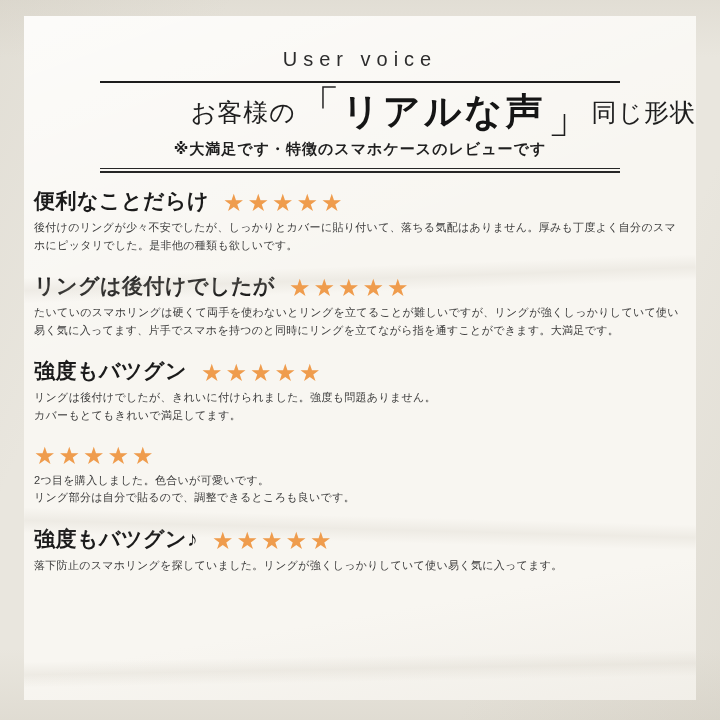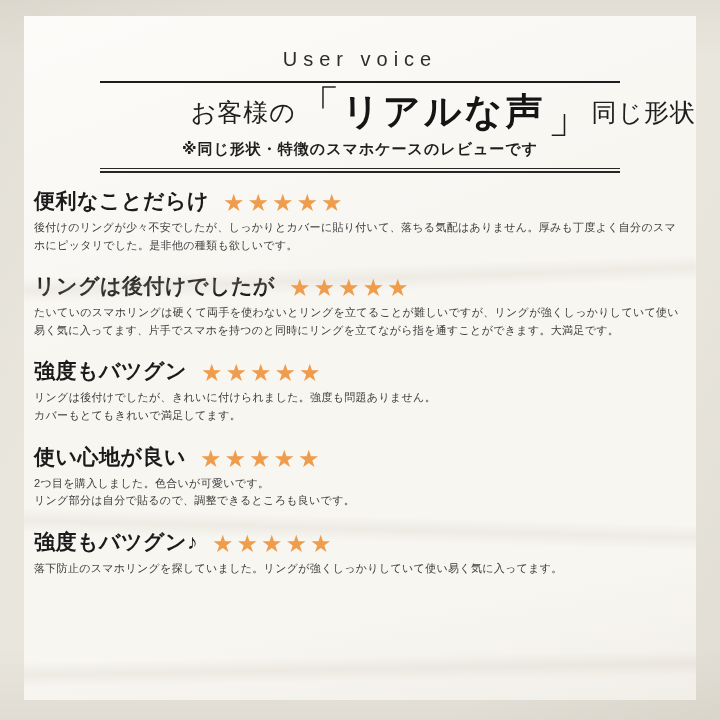--- a/index.html
+++ b/index.html
@@ -150,21 +150,21 @@
   <div class="header">
     <span class="eyebrow">User voice</span>
     <div class="rule-thin"></div>
     <div class="headline">
       <span class="hl-plain">お客様の</span>
       <span class="hl-bracket open">「</span>
       <span class="hl-em">リアルな声</span>
       <span class="hl-bracket close">」</span>
       <span class="hl-plain">同じ形状</span>
     </div>
-    <div class="note">※同じ形状・特徴のスマホケースのレビューです</div>
+    <div class="note">※大満足です・特徴のスマホケースのレビューです</div>
     <div class="rule-double"></div>
   </div>
 
   <div class="reviews">
 
     <div class="review">
       <div class="review-head">
         <span class="review-title">便利なことだらけ</span>
         <span class="stars" style="color: rgb(239, 156, 77);">★★★★★</span>
       </div>
@@ -183,21 +183,20 @@
       <div class="review-head">
         <span class="review-title">強度もバツグン</span>
         <span class="stars" style="color: rgb(239, 156, 77);">★★★★★</span>
       </div>
       <div class="review-body">リングは後付けでしたが、きれいに付けられました。強度も問題ありません。
 カバーもとてもきれいで満足してます。</div>
     </div>
 
     <div class="review">
       <div class="review-head">
-        <span class="review-title">使い心地が良い</span>
         <span class="stars" style="color: rgb(239, 156, 77);">★★★★★</span>
       </div>
       <div class="review-body">2つ目を購入しました。色合いが可愛いです。
 リング部分は自分で貼るので、調整できるところも良いです。</div>
     </div>
 
     <div class="review">
       <div class="review-head">
         <span class="review-title">強度もバツグン♪</span>
         <span class="stars" style="color: rgb(239, 156, 77);">★★★★★</span>

